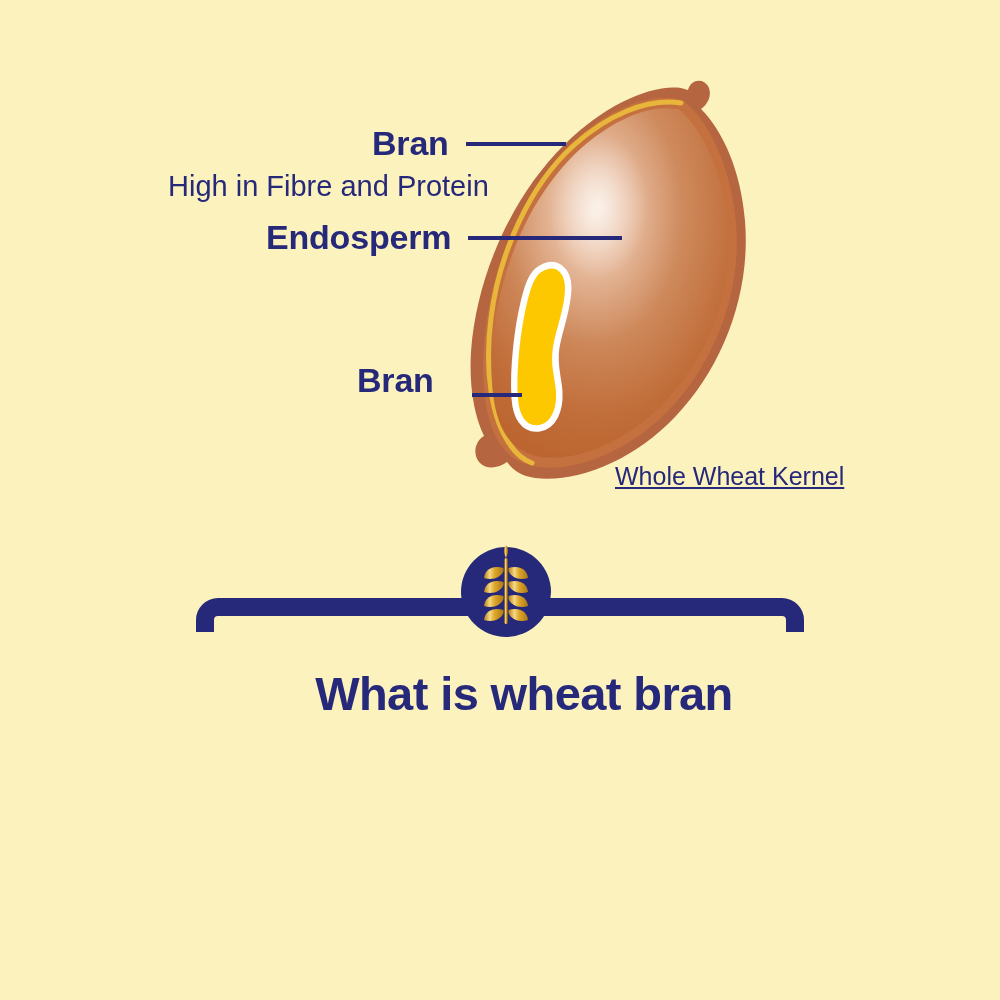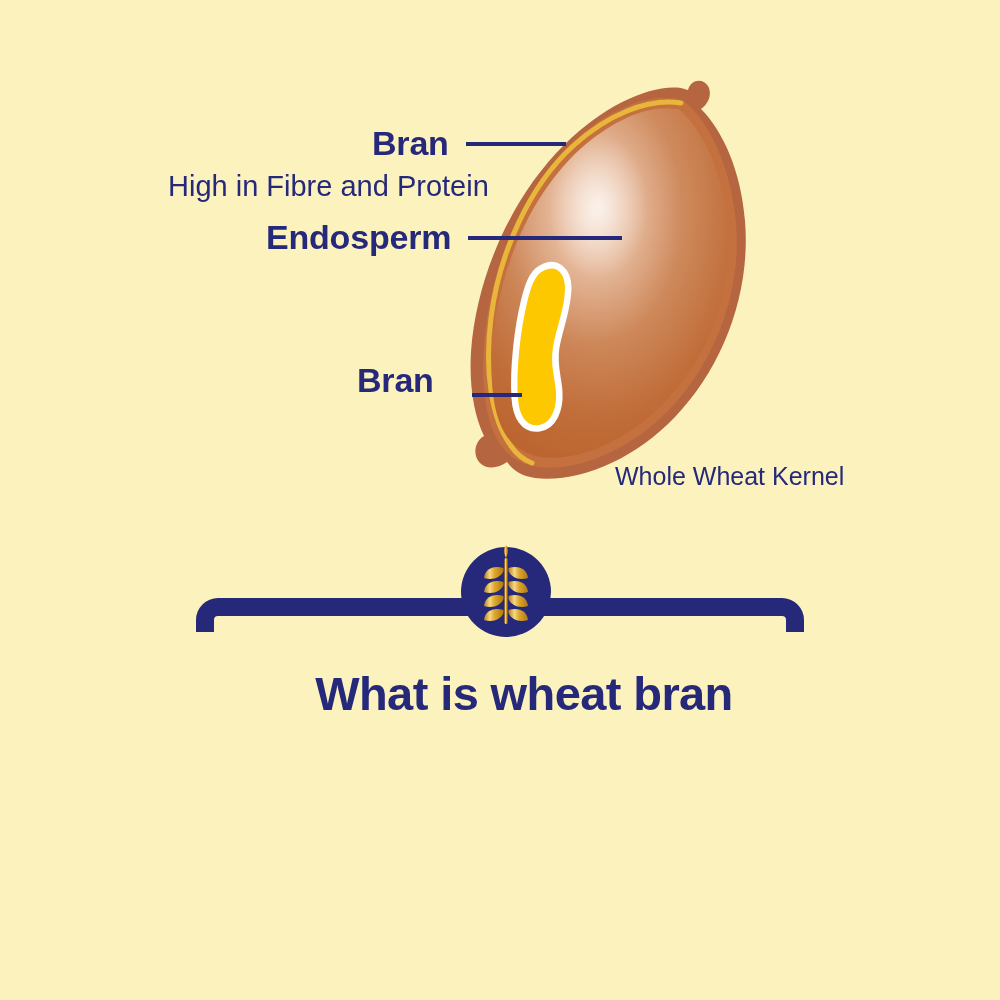--- a/index.html
+++ b/index.html
@@ -67,20 +67,21 @@
     left: 168px;
     top: 170px;
     font-size: 29px;
     font-weight: normal;
   }
   .label-kernel-caption {
     left: 615px;
     top: 462px;
     font-size: 25px;
     font-weight: normal;
+    text-decoration: underline;
   }
 
   .leader {
     position: absolute;
     background: #26297a;
     height: 4px;
   }
   .leader-bran {
     left: 466px;
     top: 142px;

